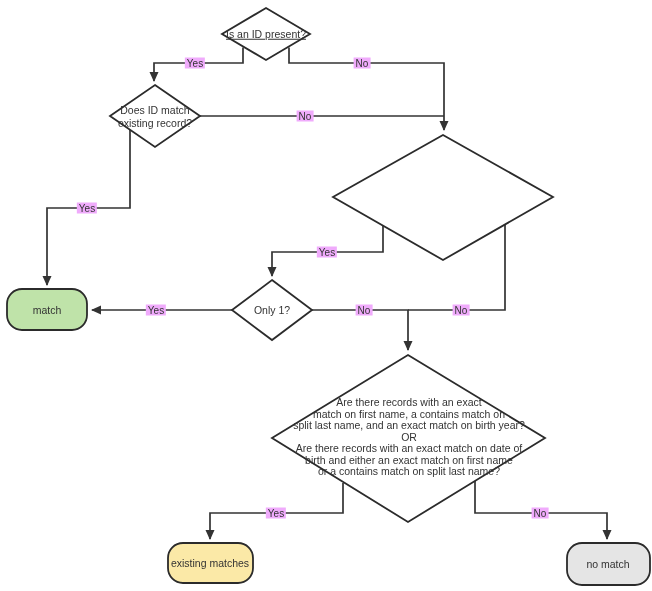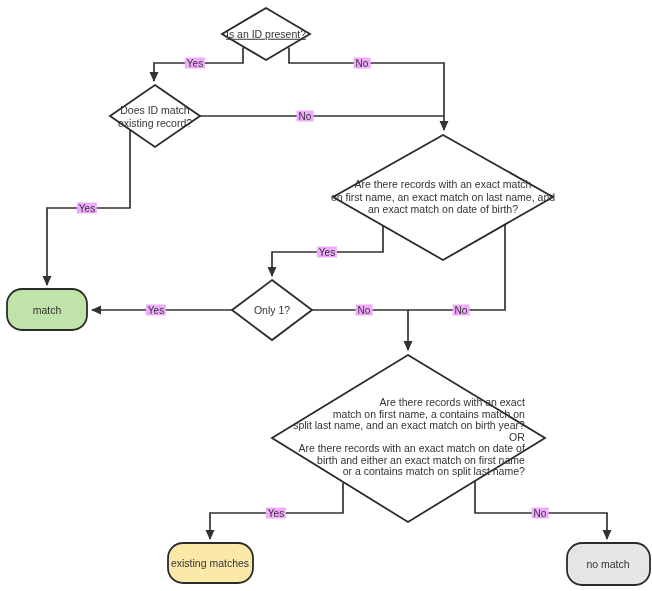--- a/index.html
+++ b/index.html
@@ -90,25 +90,22 @@
     <polygon class="shape diamond" points="408,355 545,438 408,522 272,438"></polygon>
 
     <rect class="shape" x="7" y="289" width="80" height="41" rx="15" ry="15" fill="#bfe3a9"></rect>
     <rect class="shape" x="168" y="543" width="85" height="40" rx="15" ry="15" fill="#fbe9a7"></rect>
     <rect class="shape" x="567" y="543" width="83" height="42" rx="15" ry="15" fill="#e5e5e5"></rect>
   </svg>
 
   <div class="node-label" style="left:266px; top:34px;text-decoration:underline;">Is an ID present?</div>
   <div class="node-label" style="left:155px; top:116px;">Does ID match
 existing record?</div>
-  <div class="node-label" style="left:443px; top:197px;">Are there records with an exact match
-on first name, an exact match on last name, and
-an exact match on date of birth?</div>
   <div class="node-label" style="left:272px; top:310px;">Only 1?</div>
-  <div class="node-label tight" style="left:409px; top:437px;text-align:right;">Are there records with an exact
+  <div class="node-label tight" style="left:409px; top:437px;">Are there records with an exact
 match on first name, a contains match on
 split last name, and an exact match on birth year?
 OR
 Are there records with an exact match on date of
 birth and either an exact match on first name
 or a contains match on split last name?</div>
   <div class="node-label pill-label" style="left:47px; top:310px;">match</div>
   <div class="node-label pill-label" style="left:210px; top:563px;">existing matches</div>
   <div class="node-label pill-label" style="left:608px; top:564px;">no match</div>
 

